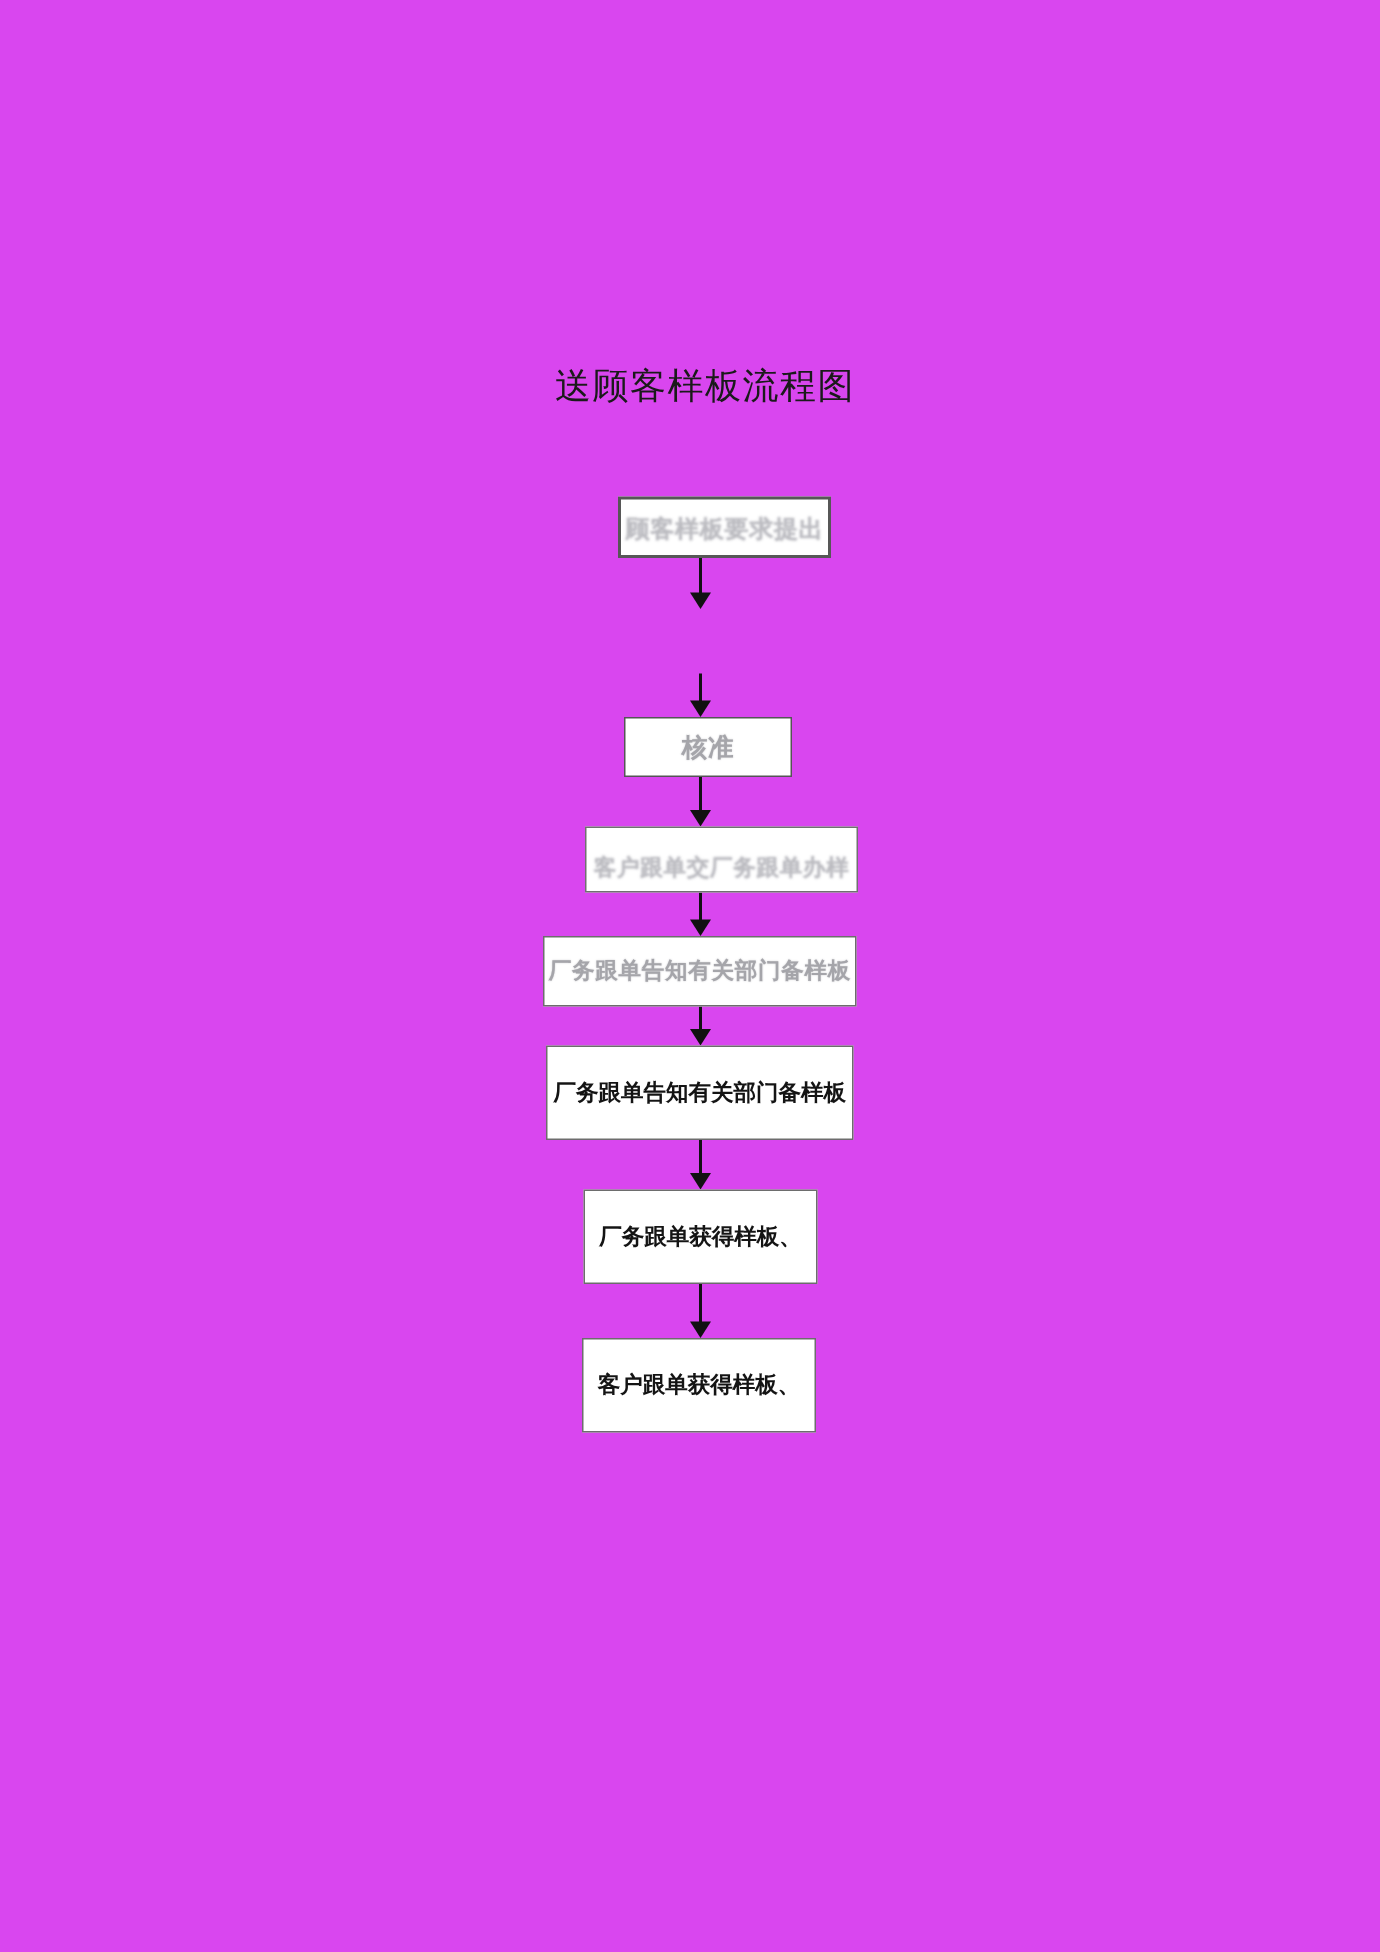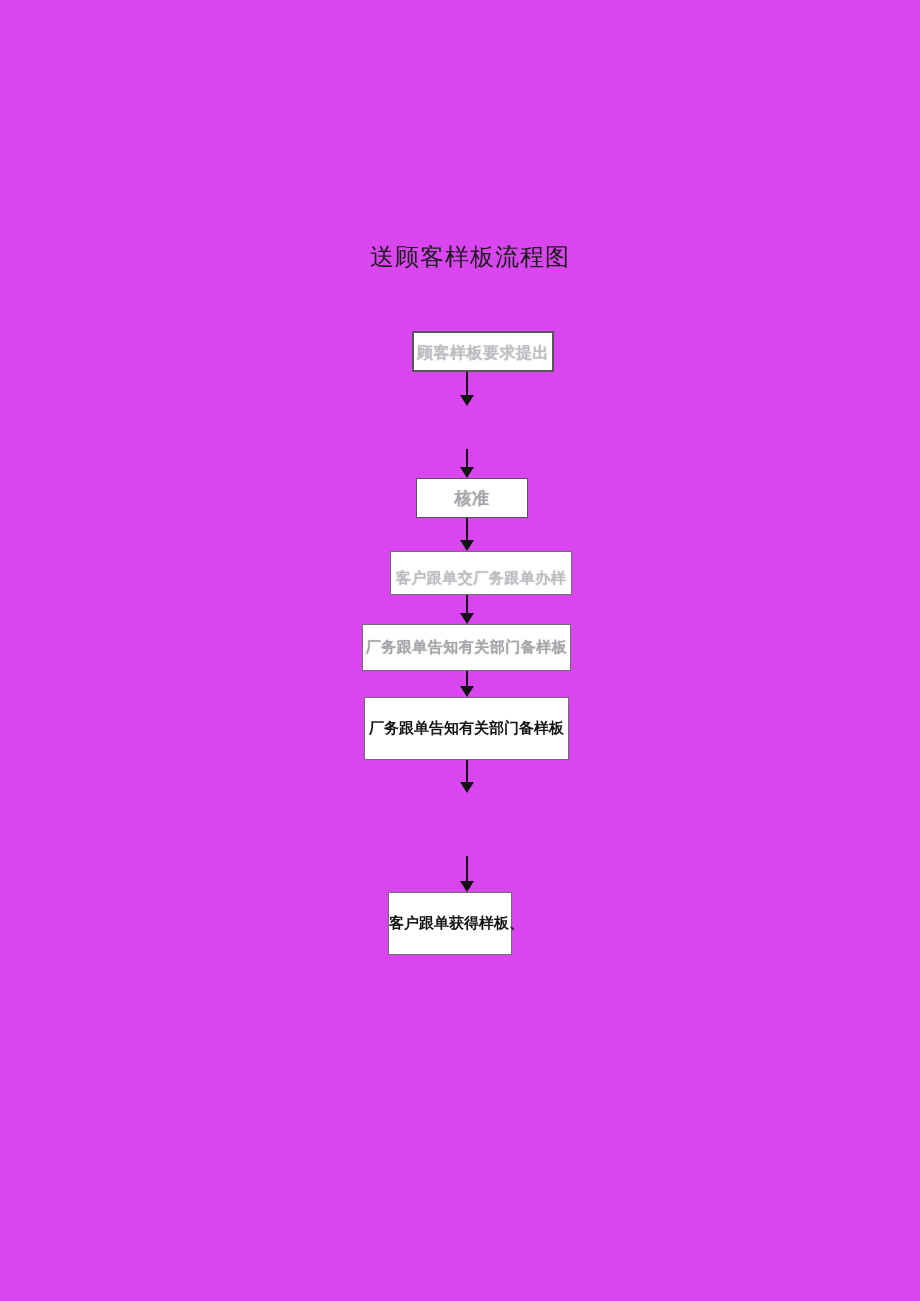--- a/index.html
+++ b/index.html
@@ -164,18 +164,21 @@
       </div>
       <div class="node vfaded label-low" style="left: 374px; top: 551px; width: 182px; height: 44px; border: 1px solid rgb(112, 112, 112);">
         <span class="node-label" style="font-size: 15px;">客户跟单交厂务跟单办样</span>
       </div>
       <div class="node faded" style="left: 362px; top: 624px; width: 209px; height: 47px; border: 1px solid rgb(109, 109, 109);">
         <span class="node-label" style="font-size: 15px; font-family: Liberation Mono, monospace;">厂务跟单告知有关部门备样板</span>
       </div>
       <div class="node crisp" style="left: 364px; top: 697px; width: 205px; height: 63px; border: 1px solid rgb(109, 109, 109);">
         <span class="node-label" style="font-size: 15px;">厂务跟单告知有关部门备样板</span>
       </div>
-      <div class="node crisp" style="left: 388px; top: 892px; width: 124px; height: 63px; border: 1px solid rgb(109, 109, 109);">
+      <div class="node crisp" style="left: 389px; top: 793px; width: 156px; height: 63px; border: 1px solid rgb(109, 109, 109);">
+        <span class="node-label" style="font-size: 15px;">厂务跟单获得样板、</span>
+      </div>
+      <div class="node crisp" style="left: 388px; top: 892px; width: 156px; height: 63px; border: 1px solid rgb(109, 109, 109);">
         <span class="node-label" style="font-size: 15px;">客户跟单获得样板、</span>
       </div>
     </div>
 
 </div>
 
 </body></html>

